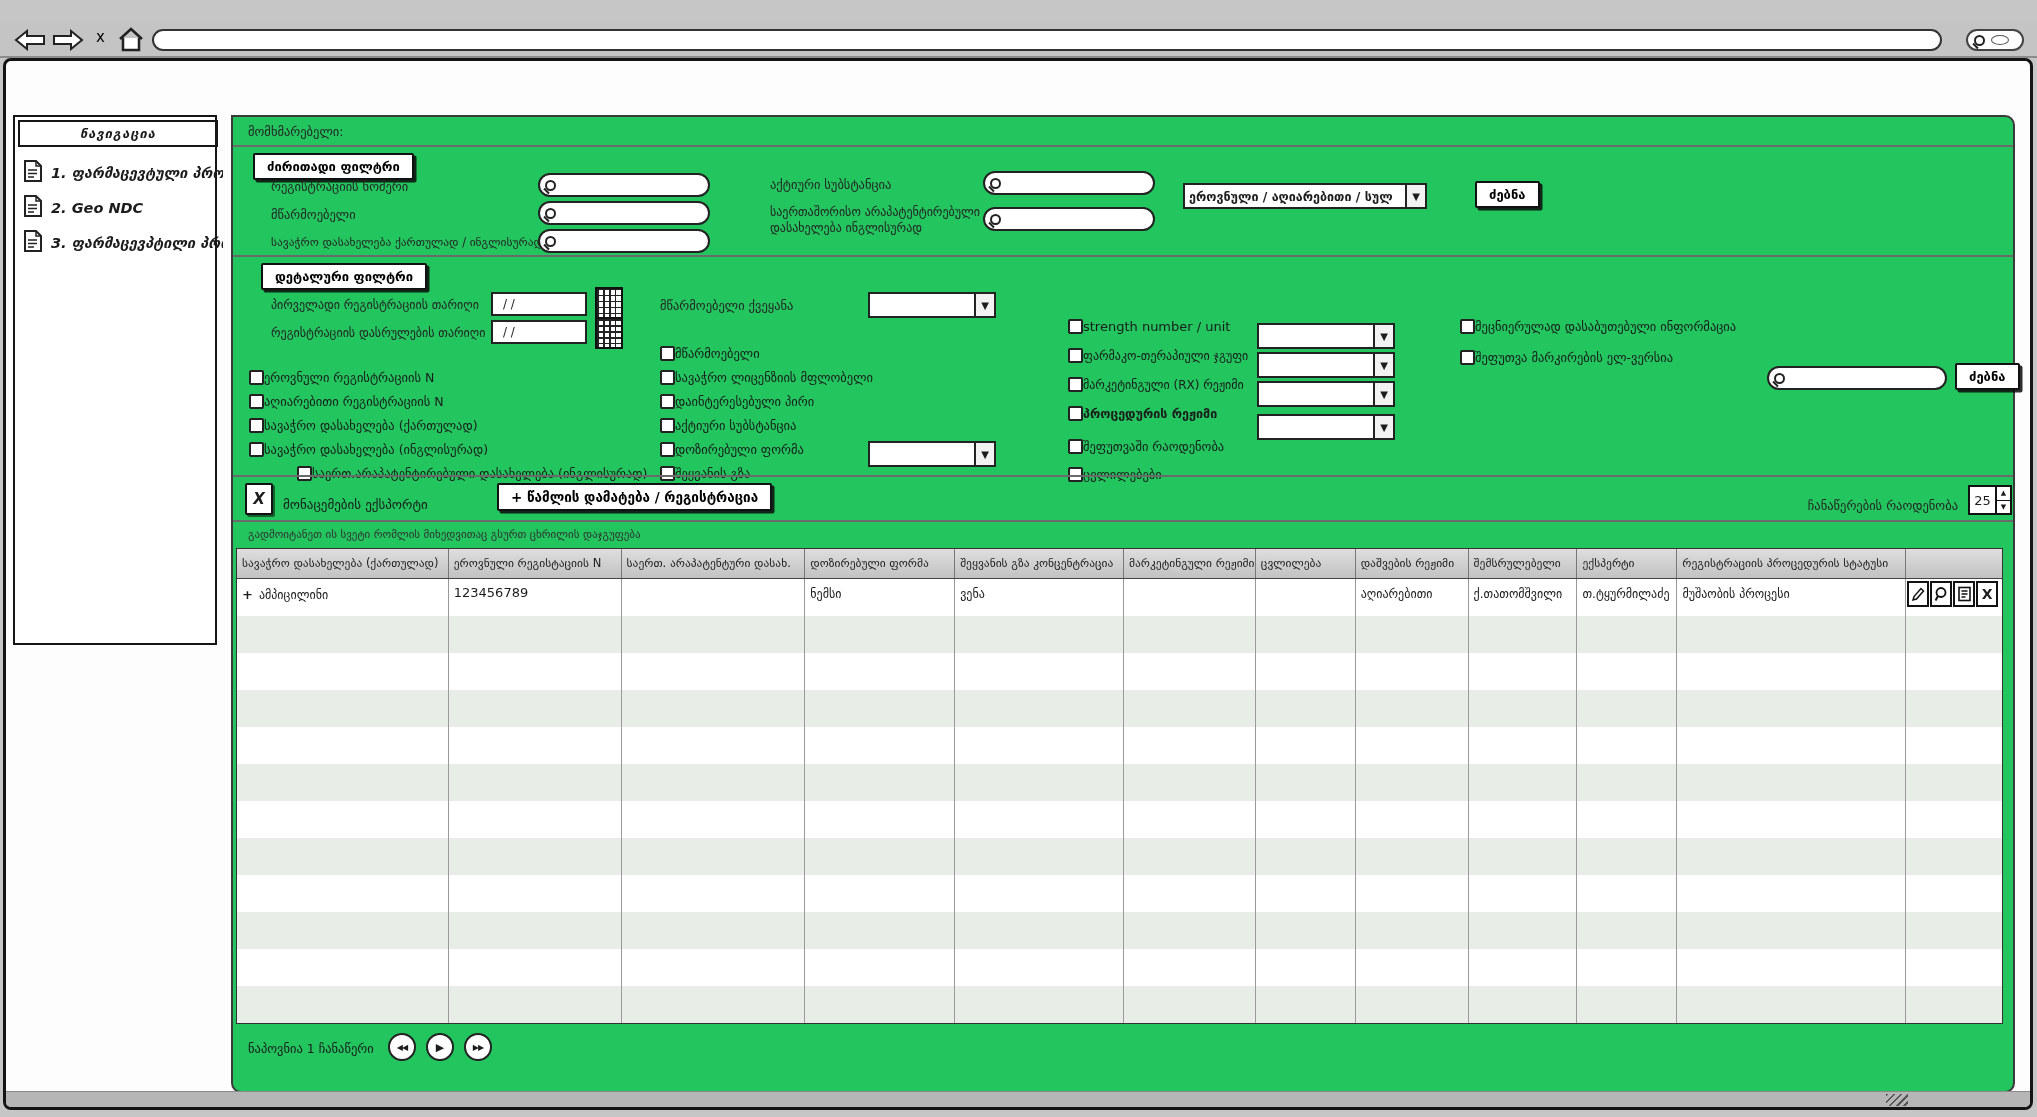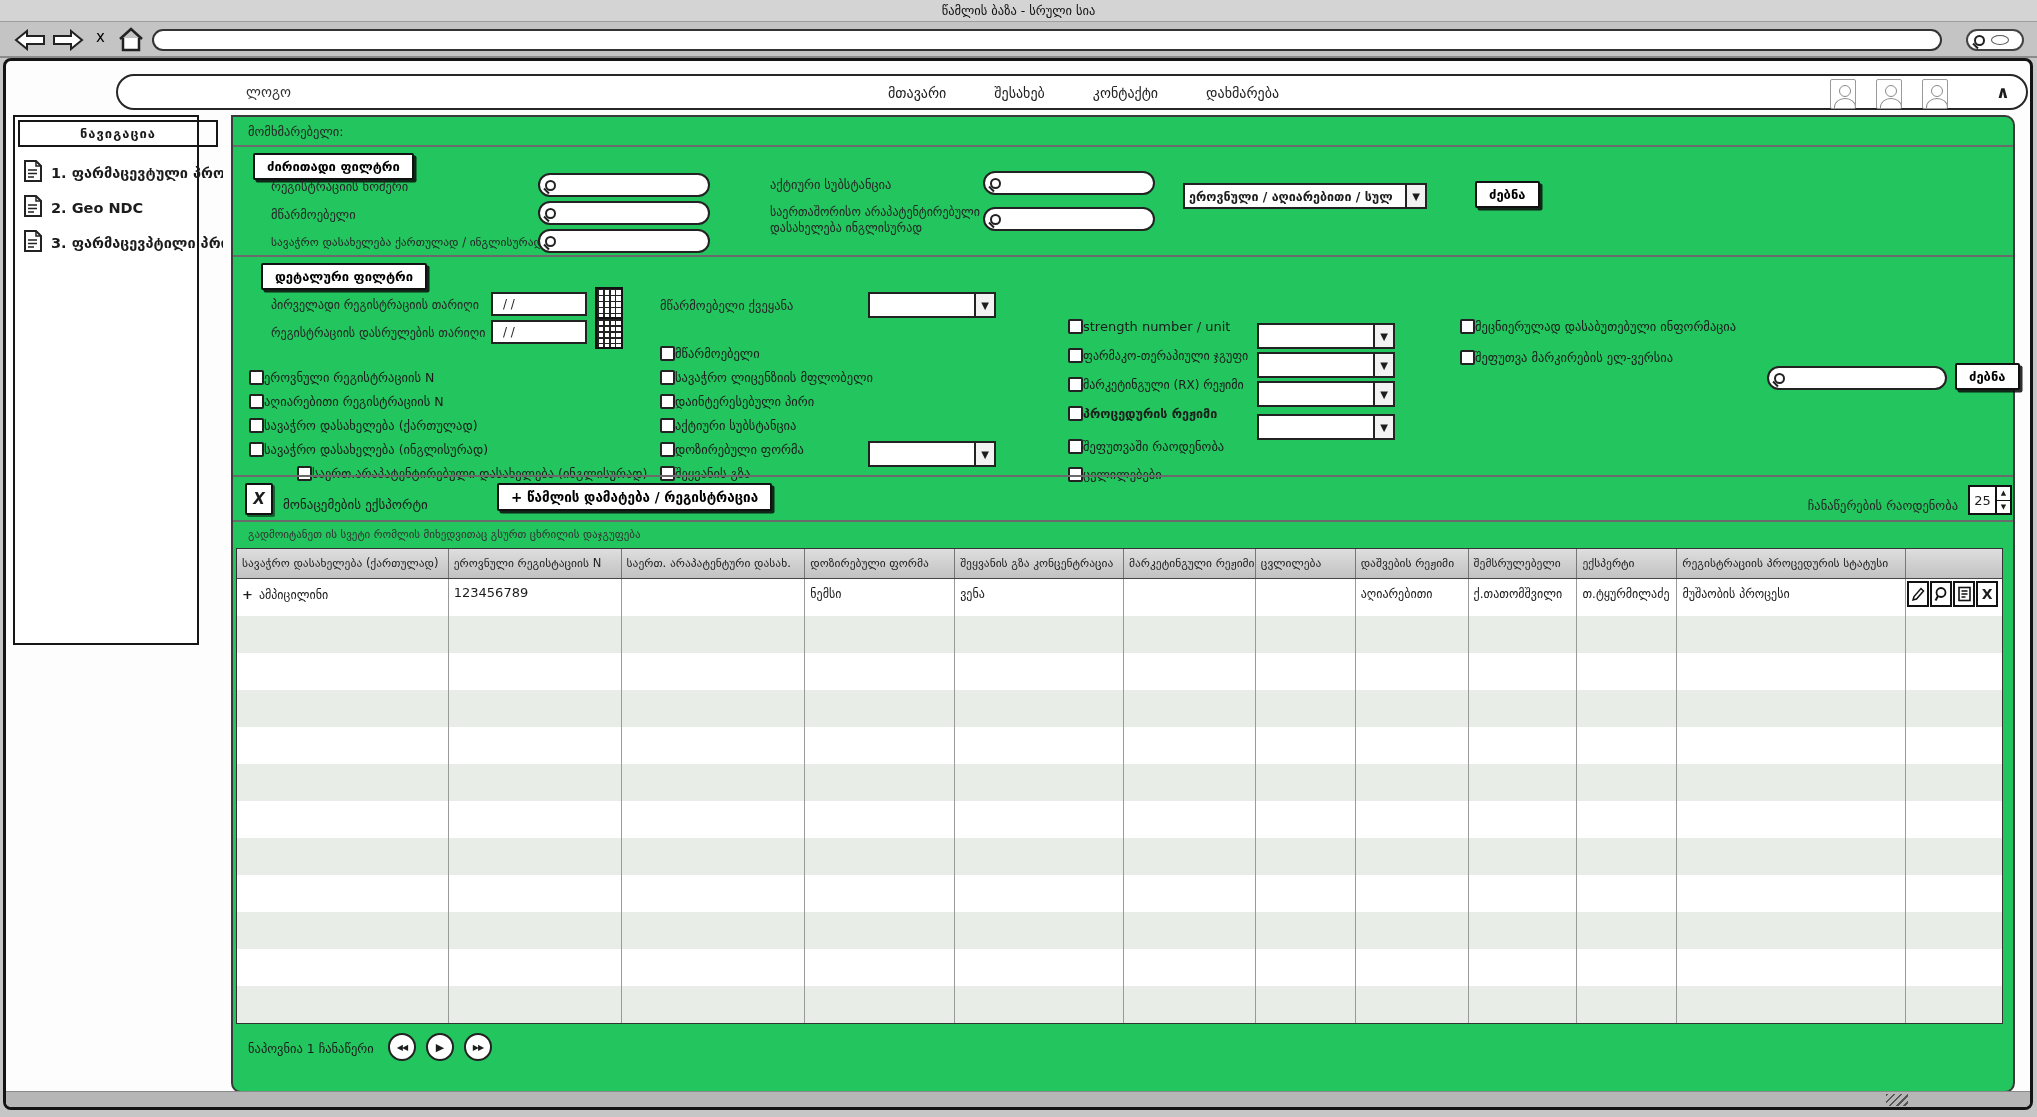--- a/index.html
+++ b/index.html
@@ -25,21 +25,21 @@
   .logo { position:absolute; left:128px; top:8px; font-size:14px; color:#333; }
   .menu { position:absolute; left:770px; top:9px; display:flex; gap:48px; font-size:14px; }
   .menu-item { cursor:pointer; color:#222; }
   .avatars { position:absolute; left:1712px; top:3px; display:flex; gap:20px; }
   .avatar { width:26px; height:30px; border:1px solid #9a9a9a; background:#fff; position:relative; overflow:hidden; border-radius:2px; cursor:pointer; }
   .avatar::before { content:""; position:absolute; left:8px; top:5px; width:10px; height:10px; border:1.5px solid #8a8a8a; border-radius:50%; }
   .avatar::after { content:""; position:absolute; left:3px; top:18px; width:20px; height:16px; border:1.5px solid #8a8a8a; border-radius:50% 50% 0 0; }
   .collapse-caret { position:absolute; left:1878px; top:6px; font-size:17px; font-weight:bold; cursor:pointer; }
 
   
-  .sidebar { position:absolute; left:7px; top:54px; width:186px; height:530px; border:2.5px solid #161616; background:#fff; }
+  .sidebar { position:absolute; left:7px; top:54px; width:204px; height:530px; border:2.5px solid #161616; background:#fff;font-style:italic; }
   .sidebar-title { position:absolute; left:3px; top:3px; width:200px; height:27px; border:2.5px solid #161616; display:flex; align-items:center; justify-content:center; font-size:13px; font-weight:bold; letter-spacing:1px; }
   .side-item { position:absolute; left:8px; display:flex; align-items:center; gap:8px; width:200px; overflow:hidden; white-space:nowrap; cursor:pointer; }
   .side-item .lbl { font-size:14.5px; font-weight:bold; }
   .docicon { flex:none; }
 
   
   .main-panel { position:absolute; left:225px; top:54px; width:1784px; height:978px; border:2px solid #3a3a3a; border-radius:0 10px 10px 10px; background:#22c55e; }
   .lab { position:absolute; font-size:12.5px; color:#262626; white-space:nowrap; }
   .hline { position:absolute; left:0; width:1780px; border-top:2px solid #6a6a6a; }
 
@@ -95,23 +95,20 @@
 
   
   .statusbar { position:absolute; left:0; bottom:0; width:2024px; height:16px; background:#b6b6b6; border-top:1px solid #8a8a8a; border-radius:0 0 5px 5px; }
   .grip { position:absolute; left:1880px; top:2px; width:22px; height:12px; background:repeating-linear-gradient(135deg,#555 0 2px,transparent 2px 5px); cursor:nwse-resize; }
 </style>
 </head>
 <body>
 
 <div class="screen">
 
-  <div class="os-titlebar">
-    <span>წამლის ბაზა - სრული სია</span>
-  </div>
 
   <div class="browser-toolbar">
     <button class="navbtn" style="left:14px; top:7px;">
       <span>
         <svg width="32" height="22" viewBox="0 0 32 22">
             <path d="M13 2 L13 7 L30 7 L30 15 L13 15 L13 20 L2 11 Z" fill="#fff" stroke="#222" stroke-width="2"></path>
           </svg>
       </span>
     </button>
     <button class="navbtn" style="left:52px; top:7px;">
@@ -134,35 +131,20 @@
     </button>
     <input class="urlbar" value="" style="">
     <div class="chrome-search">
       <span class="mag"></span>
       <span class="oval"></span>
     </div>
   </div>
 
   <div class="window">
 
-    <div class="header-pill">
-      <span class="logo">ლოგო</span>
-      <nav class="menu">
-        <span class="menu-item">მთავარი</span>
-        <span class="menu-item">შესახებ</span>
-        <span class="menu-item">კონტაქტი</span>
-        <span class="menu-item">დახმარება</span>
-      </nav>
-      <div class="avatars">
-        <span class="avatar"></span>
-        <span class="avatar"></span>
-        <span class="avatar"></span>
-      </div>
-      <span class="collapse-caret">∧</span>
-    </div>
 
     <aside class="sidebar">
       <div class="sidebar-title">ნავიგაცია</div>
       <div class="side-item" style="top:42px;">
         <span class="docicon">
           <svg width="20" height="24" viewBox="0 0 20 24">
               <path d="M2 2 H13 L18 7 V22 H2 Z" fill="#fff" stroke="#222" stroke-width="2"></path>
               <path d="M13 2 V7 H18" fill="none" stroke="#222" stroke-width="1.5"></path>
               <path d="M5 11 H14 M5 14.5 H14 M5 18 H11" stroke="#222" stroke-width="1.5"></path>
             </svg>

